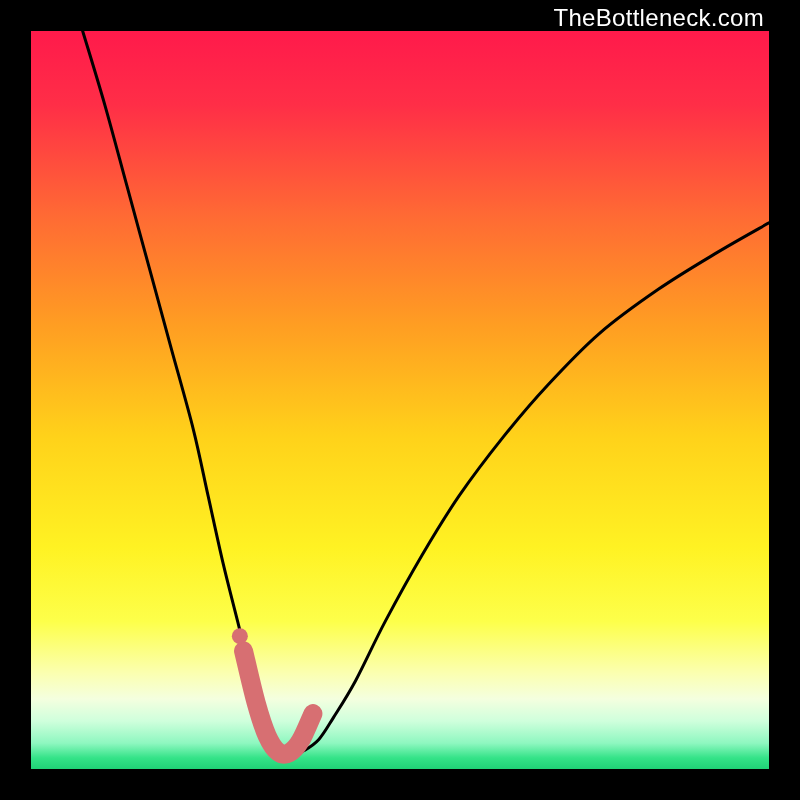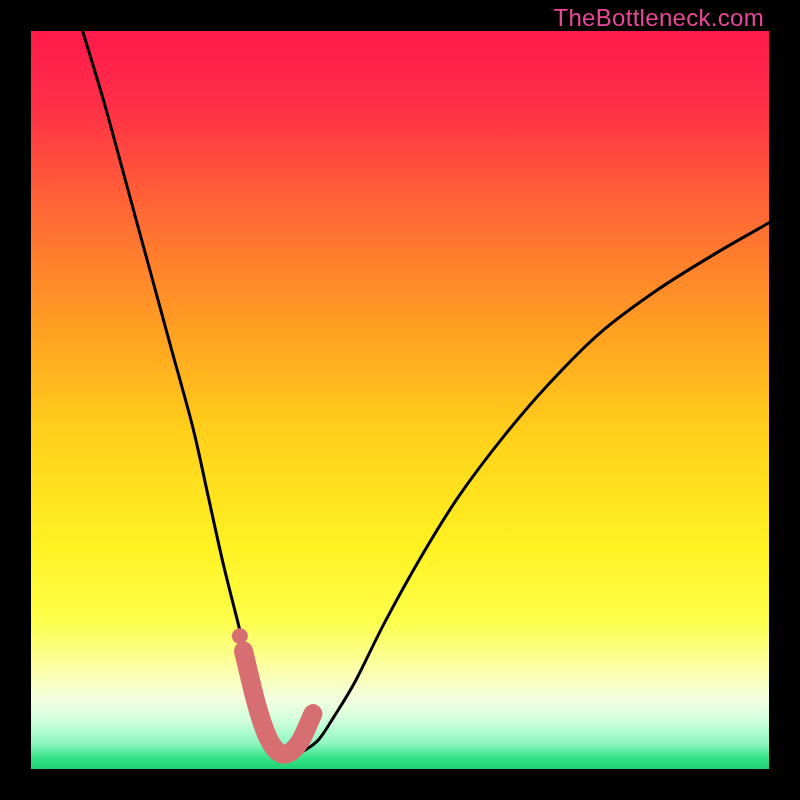--- a/index.html
+++ b/index.html
@@ -24,21 +24,21 @@
     left: 31px;
     top: 31px;
     width: 738px;
     height: 738px;
     overflow: hidden;
   }
   .watermark {
     position: absolute;
     top: 4px;
     right: 36px;
-    color: #ec4899;
+    color: #ffffff;
     font-size: 24px;
     letter-spacing: 0.3px;
     font-weight: 400;
   }
   svg { display: block; }
 </style>
 </head>
 <body>
 
 <div class="frame">

